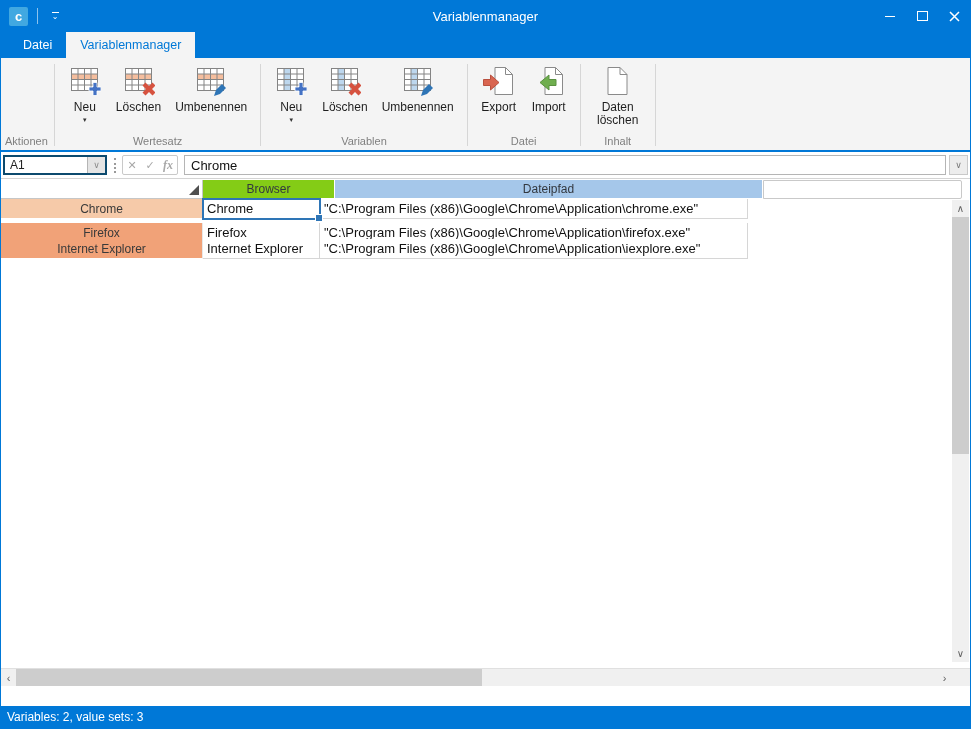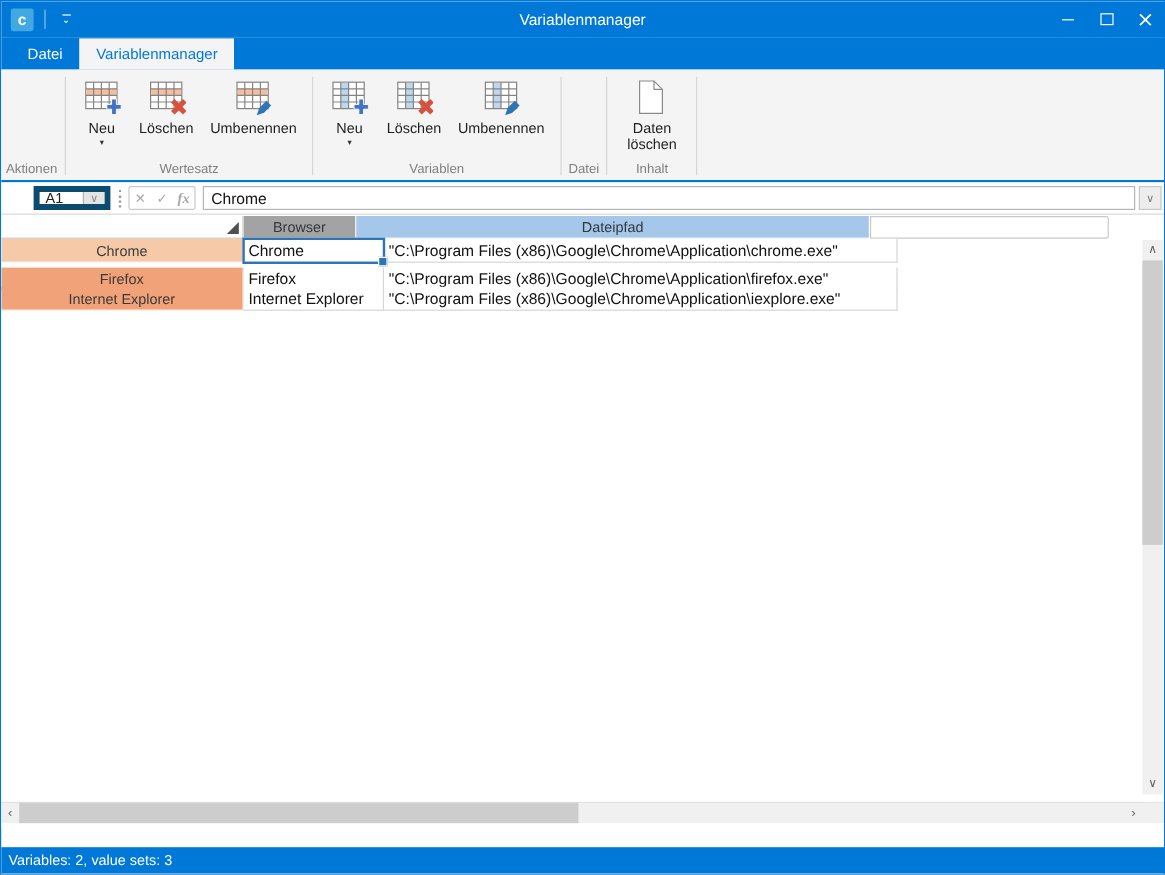--- a/index.html
+++ b/index.html
@@ -26,39 +26,39 @@
   .rbuttons{display:flex;align-items:flex-start;}
   .rbtn{display:flex;flex-direction:column;align-items:center;padding:2px 7px 0 7px;min-width:34px;}
   .ricon{height:37px;display:flex;align-items:center;justify-content:center;}
   .rlabel{font-size:12px;color:#1e1e1e;line-height:13px;text-align:center;margin-top:2px;white-space:nowrap;}
   .rlabel.wrap{white-space:normal;width:48px;text-align:center;}
   .rarrow{font-size:7px;color:#333;line-height:8px;margin-top:2px;}
   .rgrouplabel{margin-top:auto;font-size:11px;color:#7f7f7f;padding-bottom:3px;}
   .rsep{width:1px;background:#d6d6d6;margin:4px 2px 4px 2px;}
   
   .formulabar{height:26px;background:#fff;border-bottom:1px solid #d4d4d4;display:flex;align-items:center;padding:0 2px;flex:0 0 auto;}
-  .namebox{width:64px;height:20px;border:5px solid #0c4a6e;display:flex;align-items:center;box-sizing:border-box;background:#fff;margin-left:25px;}
+  .namebox{width:104px;height:20px;border:2px solid #0c4a6e;display:flex;align-items:center;box-sizing:border-box;background:#fff;}
   .namebox-text{flex:1;font-size:12px;color:#222;padding-left:5px;}
   .namebox-chev{width:17px;height:100%;background:#e4e4e4;border-left:1px solid #b5b5b5;display:flex;align-items:center;justify-content:center;color:#8a8a8a;font-size:9px;}
   .fdots{height:15px;border-left:2px dotted #9a9a9a;margin:0 6px 0 7px;}
   .fxbox{height:20px;border:1px solid #c9c9c9;border-radius:2px;display:flex;align-items:center;box-sizing:border-box;background:#fff;}
   .fxbtn{width:18px;text-align:center;color:#a8a8a8;font-size:11px;}
   .fxbtn.fx{font-family:"Liberation Serif","DejaVu Serif",serif;font-style:italic;font-size:12px;font-weight:bold;}
   .finput{flex:1;height:20px;border:1px solid #b5b5b5;margin-left:6px;display:flex;align-items:center;padding-left:6px;font-size:13px;color:#111;box-sizing:border-box;}
   .fchev{width:19px;height:20px;margin-left:3px;background:#ededed;border:1px solid #c9c9c9;display:flex;align-items:center;justify-content:center;color:#777;font-size:9px;box-sizing:border-box;}
   
   .gridwrap{flex:1 1 auto;position:relative;background:#fff;overflow:hidden;}
   .grow{display:flex;position:absolute;left:0;}
   .hrow{top:1px;height:19px;}
   .drow1{top:20px;}.drow2{top:44px;}.drow3{top:60px;}
   .cell{box-sizing:border-box;height:20px;font-size:12px;display:flex;align-items:center;}
   .corner{width:202px;background:#fff;border-right:1px solid #c6c6c6;border-bottom:1px solid #c6c6c6;position:relative;height:19px;}
   .corner-tri{position:absolute;right:3px;bottom:3px;width:0;height:0;border-bottom:10px solid #4f4f4f;border-left:10px solid transparent;}
   .chead{justify-content:center;color:#33383f;border-right:1px solid #fff;border-bottom:1px solid #fff;height:19px;}
-  .chead.browser{width:94px;background:#a3a3a3;}
+  .chead.browser{width:132px;background:#84cc16;}
   .chead.path{width:428px;background:#a5c7ea;}
   .chead.newcol{width:199px;background:#fff;border:1px solid #c9c9c9;border-radius:0 2px 2px 0;}
   .rhead{width:202px;justify-content:center;color:#3a3a3a;border-bottom:1px solid #fff;border-right:1px solid #e8e8e8;}
   .rhead.norm{background:#f1a278;}
   .rhead.sel{background:#f6caa9;}
   .dcell{background:#fff;border-right:1px solid #d6d6d6;border-bottom:1px solid #d6d6d6;padding-left:4px;font-size:13px;color:#111;}
   .dcell.browser{width:117px;}
   .dcell.path{width:428px;}
   .selbox{position:absolute;left:201px;top:19px;width:119px;height:22px;border:2px solid #2e75b6;box-sizing:border-box;pointer-events:none;}
   .selhandle{position:absolute;right:-4px;bottom:-4px;width:6px;height:6px;background:#2e75b6;border:1px solid #fff;}
@@ -192,20 +192,43 @@
               </svg>
           </span>
           <span class="rlabel">Umbenennen</span>
         </div>
       </div>
       <div class="rgrouplabel">Variablen</div>
     </div>
     <div class="rsep"></div>
 
     <div class="rgroup">
+      <div class="rbuttons">
+        <div class="rbtn">
+          <span class="ricon">
+            <svg width="36" height="32" viewBox="0 0 36 32">
+                <path d="M14 2.5 h10.5 l7 7 V29.5 H14 z" fill="#fff" stroke="#8a8a8a"></path>
+                <path d="M24.5 2.5 v7 h7" fill="none" stroke="#8a8a8a"></path>
+                <path d="M2.5 14.5 h7 v-4.5 l8.5 7.5 -8.5 7.5 v-4.5 h-7 z" fill="#d96550" stroke="#b9503e"></path>
+              </svg>
+          </span>
+          <span class="rlabel">Export</span>
+        </div>
+        <div class="rbtn">
+          <span class="ricon">
+            <svg width="36" height="32" viewBox="0 0 36 32">
+                <path d="M14 2.5 h10.5 l7 7 V29.5 H14 z" fill="#fff" stroke="#8a8a8a"></path>
+                <path d="M24.5 2.5 v7 h7" fill="none" stroke="#8a8a8a"></path>
+                <path d="M18 13 v4.5 h7 v... z" display="none"></path>
+                <path d="M18 10 v4.5 h7 v6 h-7 v4.5 l-9-7.5 z" fill="#6fae4e" stroke="#5a9140"></path>
+              </svg>
+          </span>
+          <span class="rlabel">Import</span>
+        </div>
+      </div>
       <div class="rgrouplabel">Datei</div>
     </div>
     <div class="rsep"></div>
 
     <div class="rgroup">
       <div class="rbuttons">
         <div class="rbtn">
           <span class="ricon">
             <svg width="26" height="32" viewBox="0 0 26 32">
                 <path d="M3 2.5 h12 l7 7 V29.5 H3 z" fill="#fff" stroke="#8a8a8a"></path>

